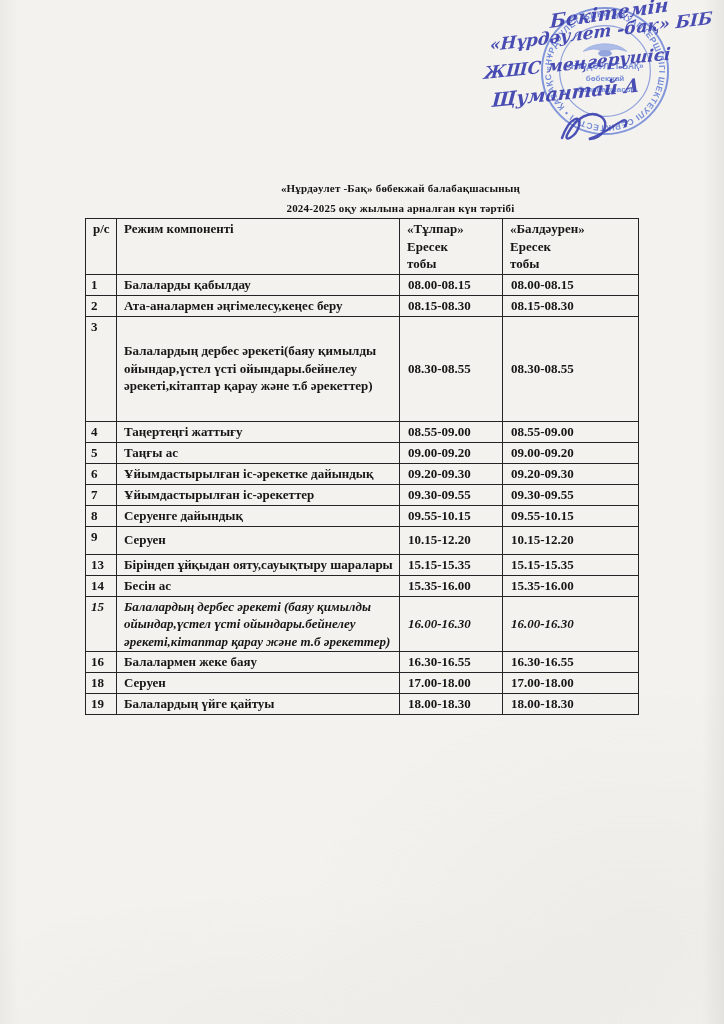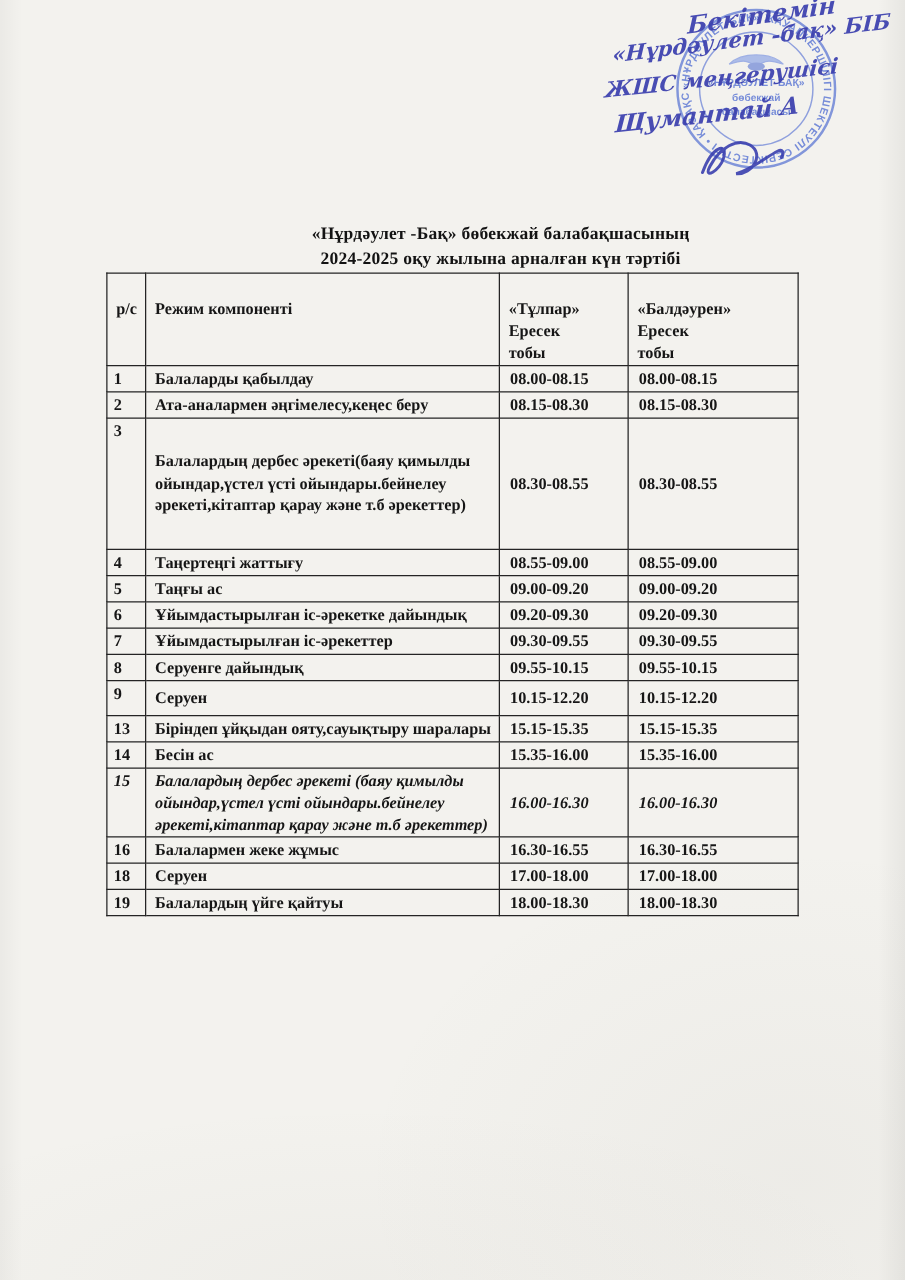--- a/index.html
+++ b/index.html
@@ -27,41 +27,41 @@
     opacity:.92;
   }
   .hw1{left:72px;top:8px;font-size:19px;transform:rotate(-8deg) skewX(-10deg);}
   .hw2{left:12px;top:33px;font-size:17px;transform:rotate(-7deg) skewX(-10deg);}
   .hw3{left:6px;top:61px;font-size:17px;transform:rotate(-6deg) skewX(-10deg);}
   .hw4{left:14px;top:87px;font-size:19px;transform:rotate(-6deg) skewX(-10deg);}
   .signature{position:absolute;left:78px;top:106px;width:80px;height:46px;}
   
   .title{
     position:absolute;left:124px;top:178px;width:553px;
-    text-align:center;font-weight:bold;font-size:14px;line-height:20px;
+    text-align:center;font-weight:bold;font-size:11px;line-height:20px;
     color:#131313;letter-spacing:.2px;
   }
   
   table.schedule{
     position:absolute;left:85px;top:218px;width:553px;
     border-collapse:collapse;table-layout:fixed;
     background:transparent;
   }
   .schedule col.w-no{width:31px;}
   .schedule col.w-act{width:283px;}
   .schedule col.w-t1{width:103px;}
   .schedule col.w-t2{width:136px;}
   .schedule th,.schedule td{
     border:1.6px solid #242424;
     font-weight:bold;font-size:13px;line-height:17.5px;
     color:#161616;text-align:left;
     padding:1px 4px 1px 7px;
     overflow:hidden;
   }
-  .schedule thead th{vertical-align:top;padding-top:19px;height:50px;}
+  .schedule thead th{vertical-align:top;padding-top:1px;height:50px;}
   .th-pre{white-space:pre-line;line-height:18px;margin-top:25px;}
   .schedule td{vertical-align:middle;}
   .schedule td.c-no{vertical-align:top;padding-left:5px;}
   .schedule td.c-time{padding-left:8px;white-space:nowrap;margin-top:40px;}
   .schedule tbody tr{height:21px;}
   .schedule tbody tr.row-md{height:28px;}
   .schedule tbody tr.row-lg{height:54px;font-style:italic;}
   .schedule tbody tr.row-xl{height:105px;}
 </style>
 </head>
@@ -192,21 +192,21 @@
           <td class="c-time">15.35-16.00</td>
         </tr>
         <tr class="row-lg">
           <td class="c-no">15</td>
           <td class="c-act">Балалардың дербес әрекеті (баяу қимылды ойындар,үстел үсті ойындары.бейнелеу әрекеті,кітаптар қарау және т.б әрекеттер)</td>
           <td class="c-time">16.00-16.30</td>
           <td class="c-time">16.00-16.30</td>
         </tr>
         <tr>
           <td class="c-no">16</td>
-          <td class="c-act">Балалармен жеке жұмыс</td>
+          <td class="c-act">Балалармен жеке баяу</td>
           <td class="c-time">16.30-16.55</td>
           <td class="c-time">16.30-16.55</td>
         </tr>
         <tr>
           <td class="c-no">18</td>
           <td class="c-act">Серуен</td>
           <td class="c-time">17.00-18.00</td>
           <td class="c-time">17.00-18.00</td>
         </tr>
         <tr>

